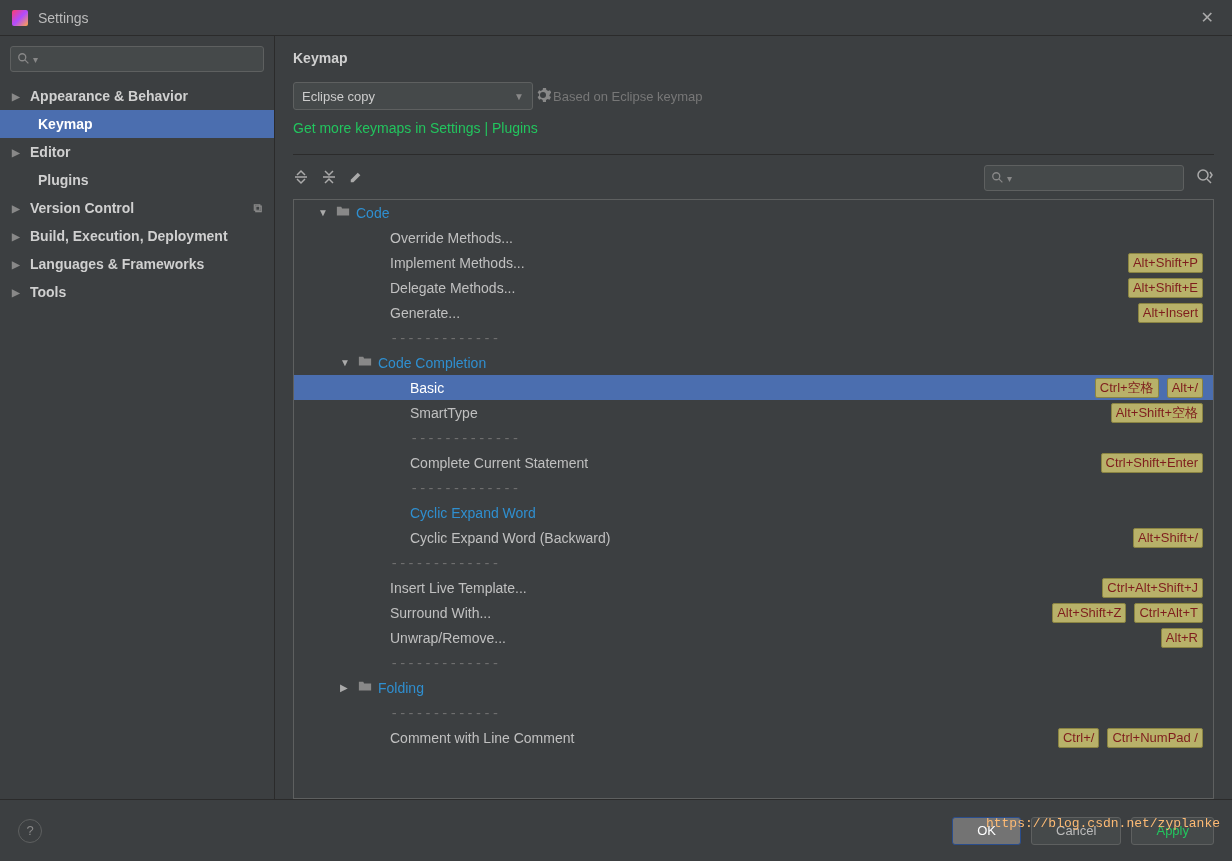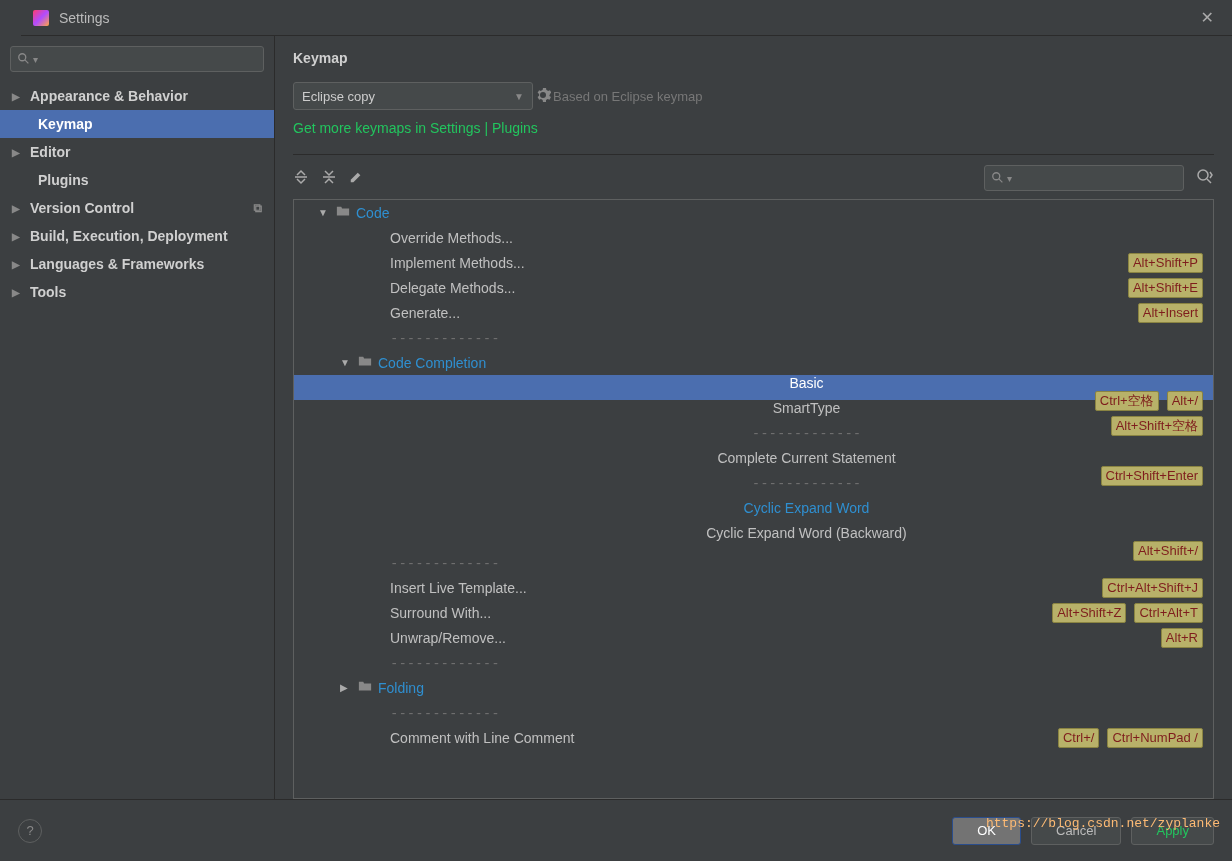--- a/index.html
+++ b/index.html
@@ -12,21 +12,20 @@
   height: 861px;
   overflow: hidden;
   position: relative;
 }
 .titlebar {
   height: 36px;
   display: flex;
   align-items: center;
   padding: 0 12px;
   border-bottom: 1px solid #2b2b2b;
-  margin-left: 21px;
 }
 .titlebar .logo {
   width: 16px; height: 16px;
   background: linear-gradient(135deg,#ff3c6e,#b14cff,#ffa544);
   margin-right: 10px;
   border-radius: 2px;
 }
 .titlebar .title { font-size: 14px; color: #bbb; }
 .titlebar .close {
   margin-left: auto;
@@ -144,21 +143,21 @@
   align-items: center;
   height: 25px;
   padding-right: 10px;
   font-size: 14px;
   color: #c0c0c0;
   cursor: pointer;
 }
 .tree-row.lvl1 { padding-left: 24px; }
 .tree-row.lvl2 { padding-left: 46px; }
 .tree-row.lvl3 { padding-left: 96px; }
-.tree-row.lvl4 { padding-left: 116px; flex-direction: column; }
+.tree-row.lvl4 { padding-left: 116px; }
 .tree-row .tr-arrow { color: #aaa; font-size: 10px; margin-right: 6px; width: 12px; display:inline-block; }
 .tree-row .folder { color: #888; margin-right: 6px; }
 .tree-row.folder-row .tr-label { color: #2f8fd0; }
 .tree-row.link-row .tr-label { color: #2f8fd0; }
 .tree-row.selected { background: #4b6eaf; color: #fff; }
 .tree-row.selected .tr-label { color: #fff; }
 .tree-row .shortcuts { margin-left: auto; display: flex; gap: 8px; }
 .shortcut {
   background: #b8b169;
   color: #7f1d1d;

